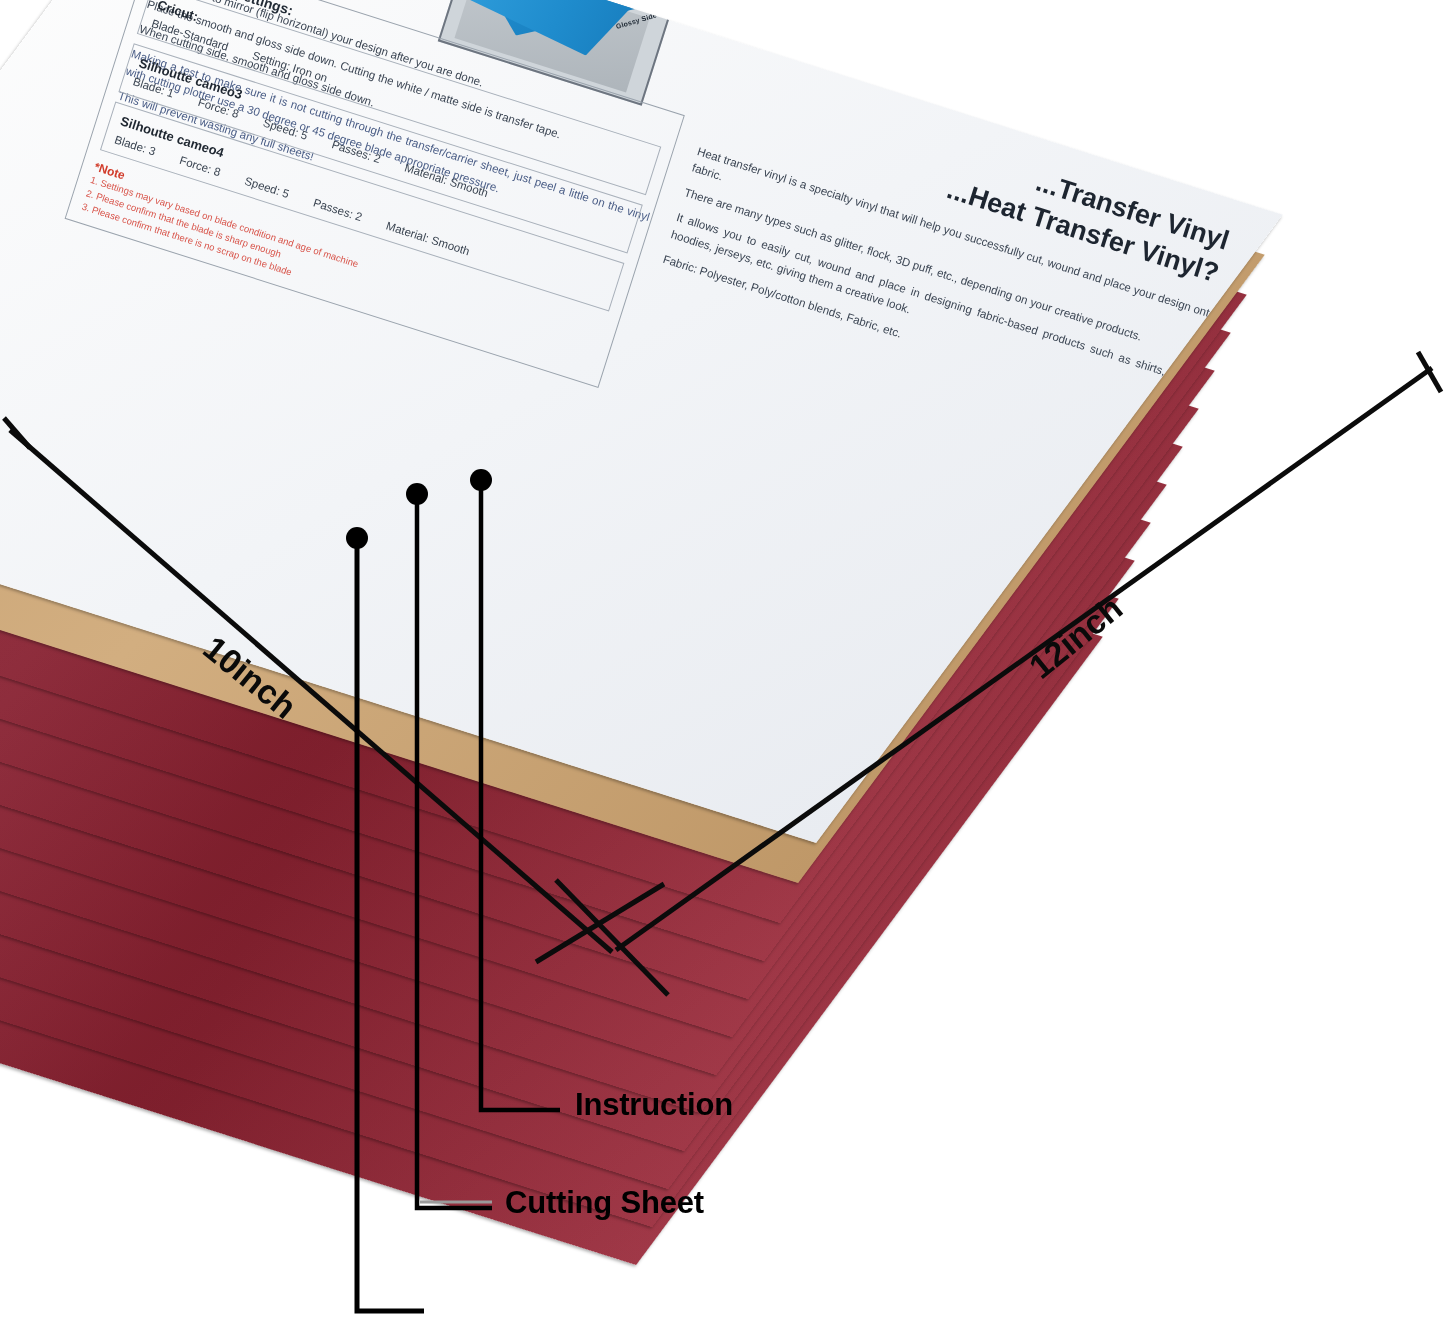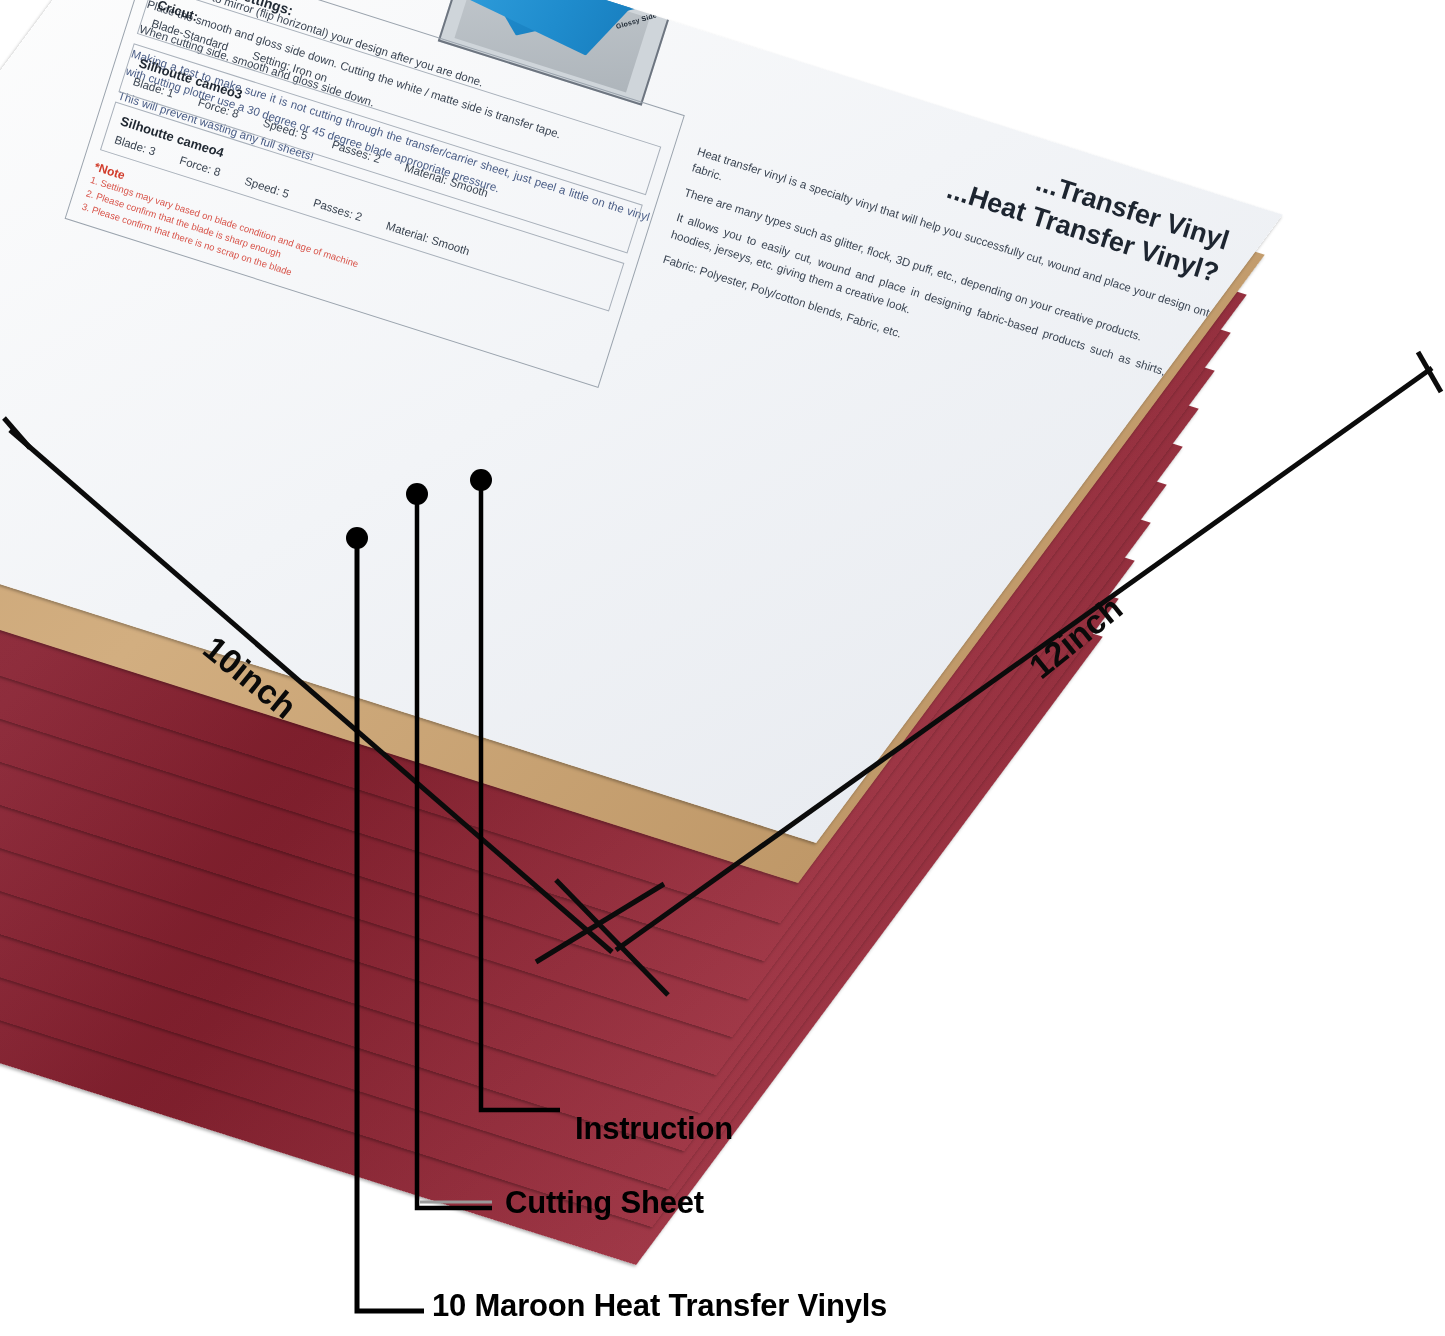--- a/index.html
+++ b/index.html
@@ -86,21 +86,21 @@
   .note-l{font-size:9.5px;color:#d8544a;line-height:1.45;}
 
   
   .svgtop{position:absolute;inset:0;pointer-events:none;}
 
   
   .callout{
     position:absolute;font-size:31px;font-weight:bold;color:#000;
     white-space:nowrap;letter-spacing:-.2px;
   }
-  .c-instruction{left:575px;top:1087px;margin-top:24px;}
+  .c-instruction{left:575px;top:1087px;}
   .c-teflon{left:505px;top:1185px;}
   .c-vinyls{left:432px;top:1288px;}
 
   .dimlabel{
     position:absolute;font-size:34px;font-weight:bold;color:#0a0a0a;white-space:nowrap;
   }
   .d-10{left:196px;top:658px;transform:rotate(39deg);}
   .d-12{left:1022px;top:618px;transform:rotate(-39deg);}
 </style>
 </head>
@@ -219,15 +219,14 @@
 
     <circle cx="357" cy="538" r="11" fill="#000"></circle>
     <path d="M357,538 L357,1311 L424,1311" stroke="#000" stroke-width="5" fill="none"></path>
   </svg>
 
   <div class="dimlabel d-10">10inch</div>
   <div class="dimlabel d-12">12inch</div>
 
   <div class="callout c-instruction">Instruction</div>
   <div class="callout c-teflon">Cutting Sheet</div>
-  <div class="callout c-vinyls">10 Maroon Heat Transfer Vinyls</div>
 
 </div>
 
 </body></html>

